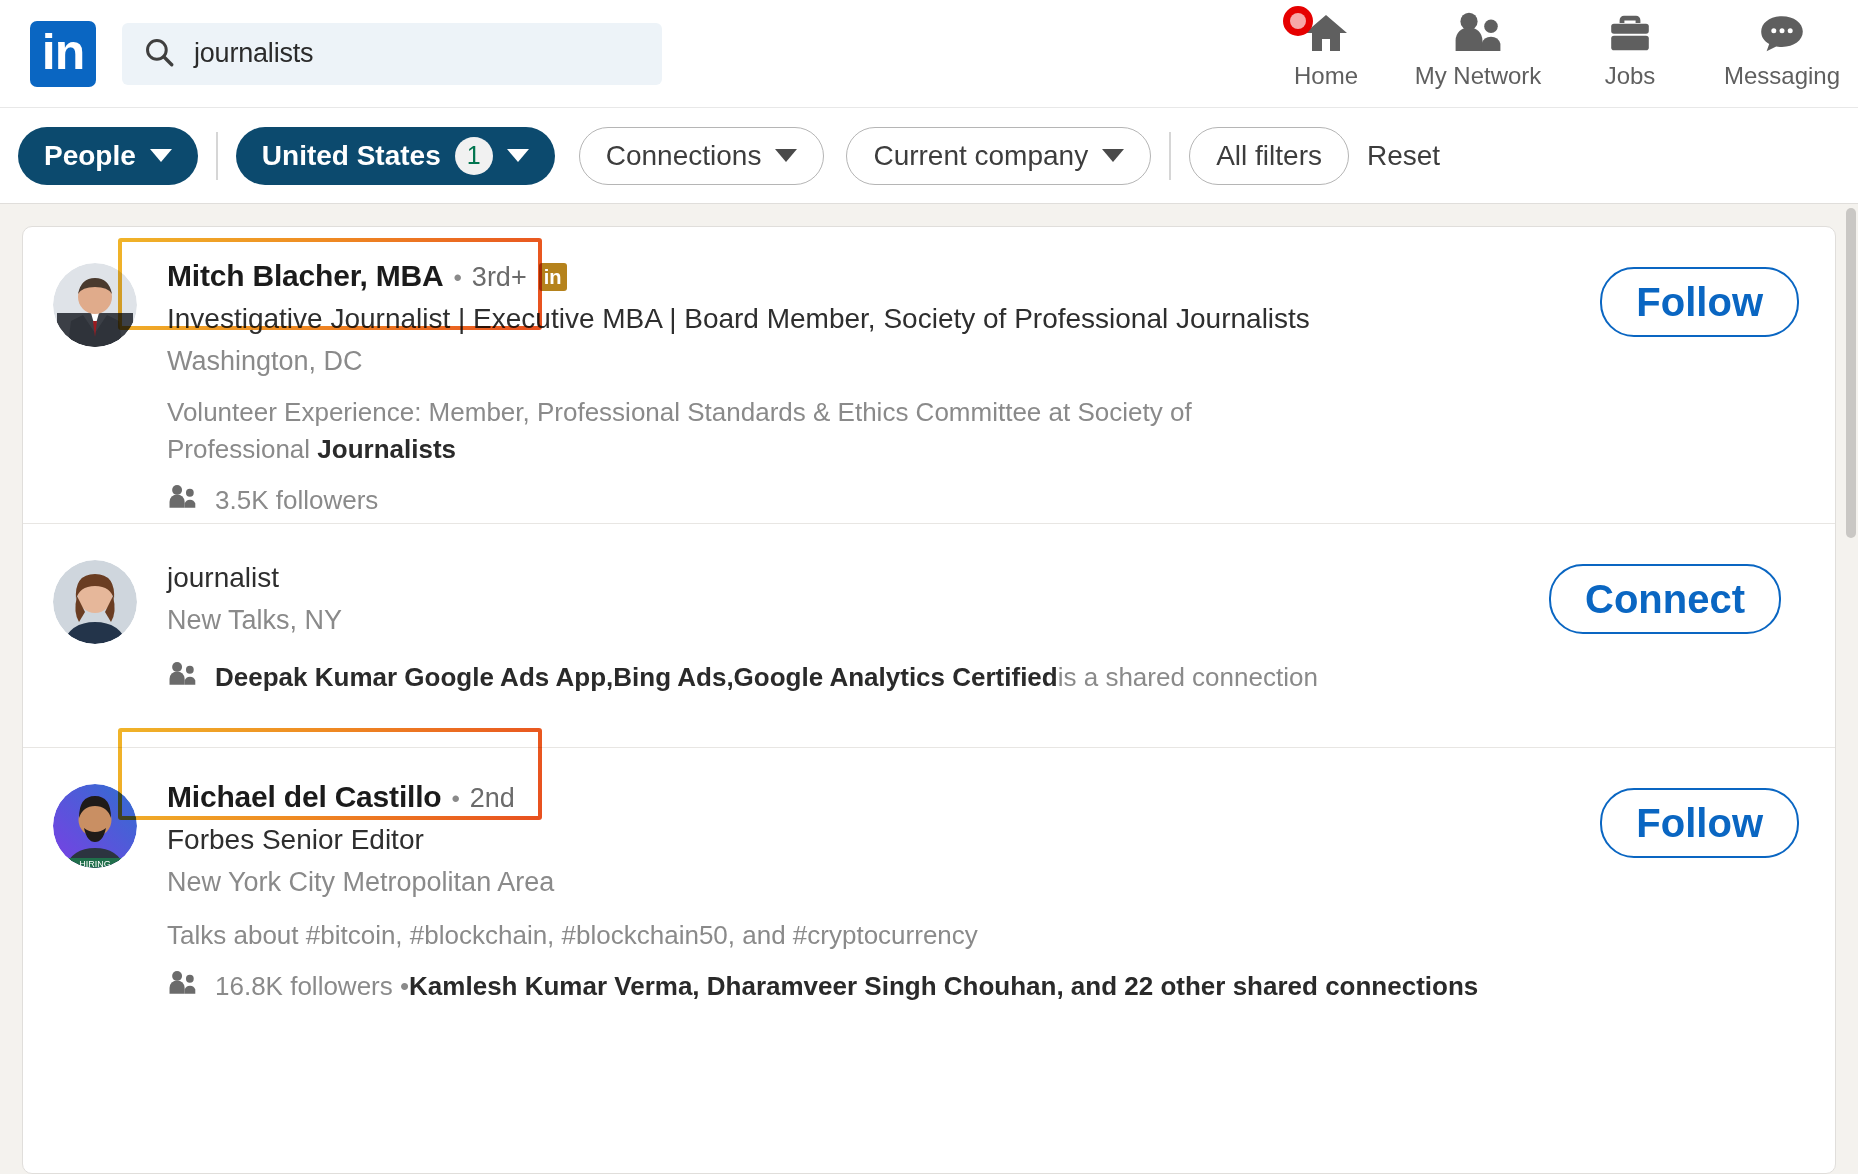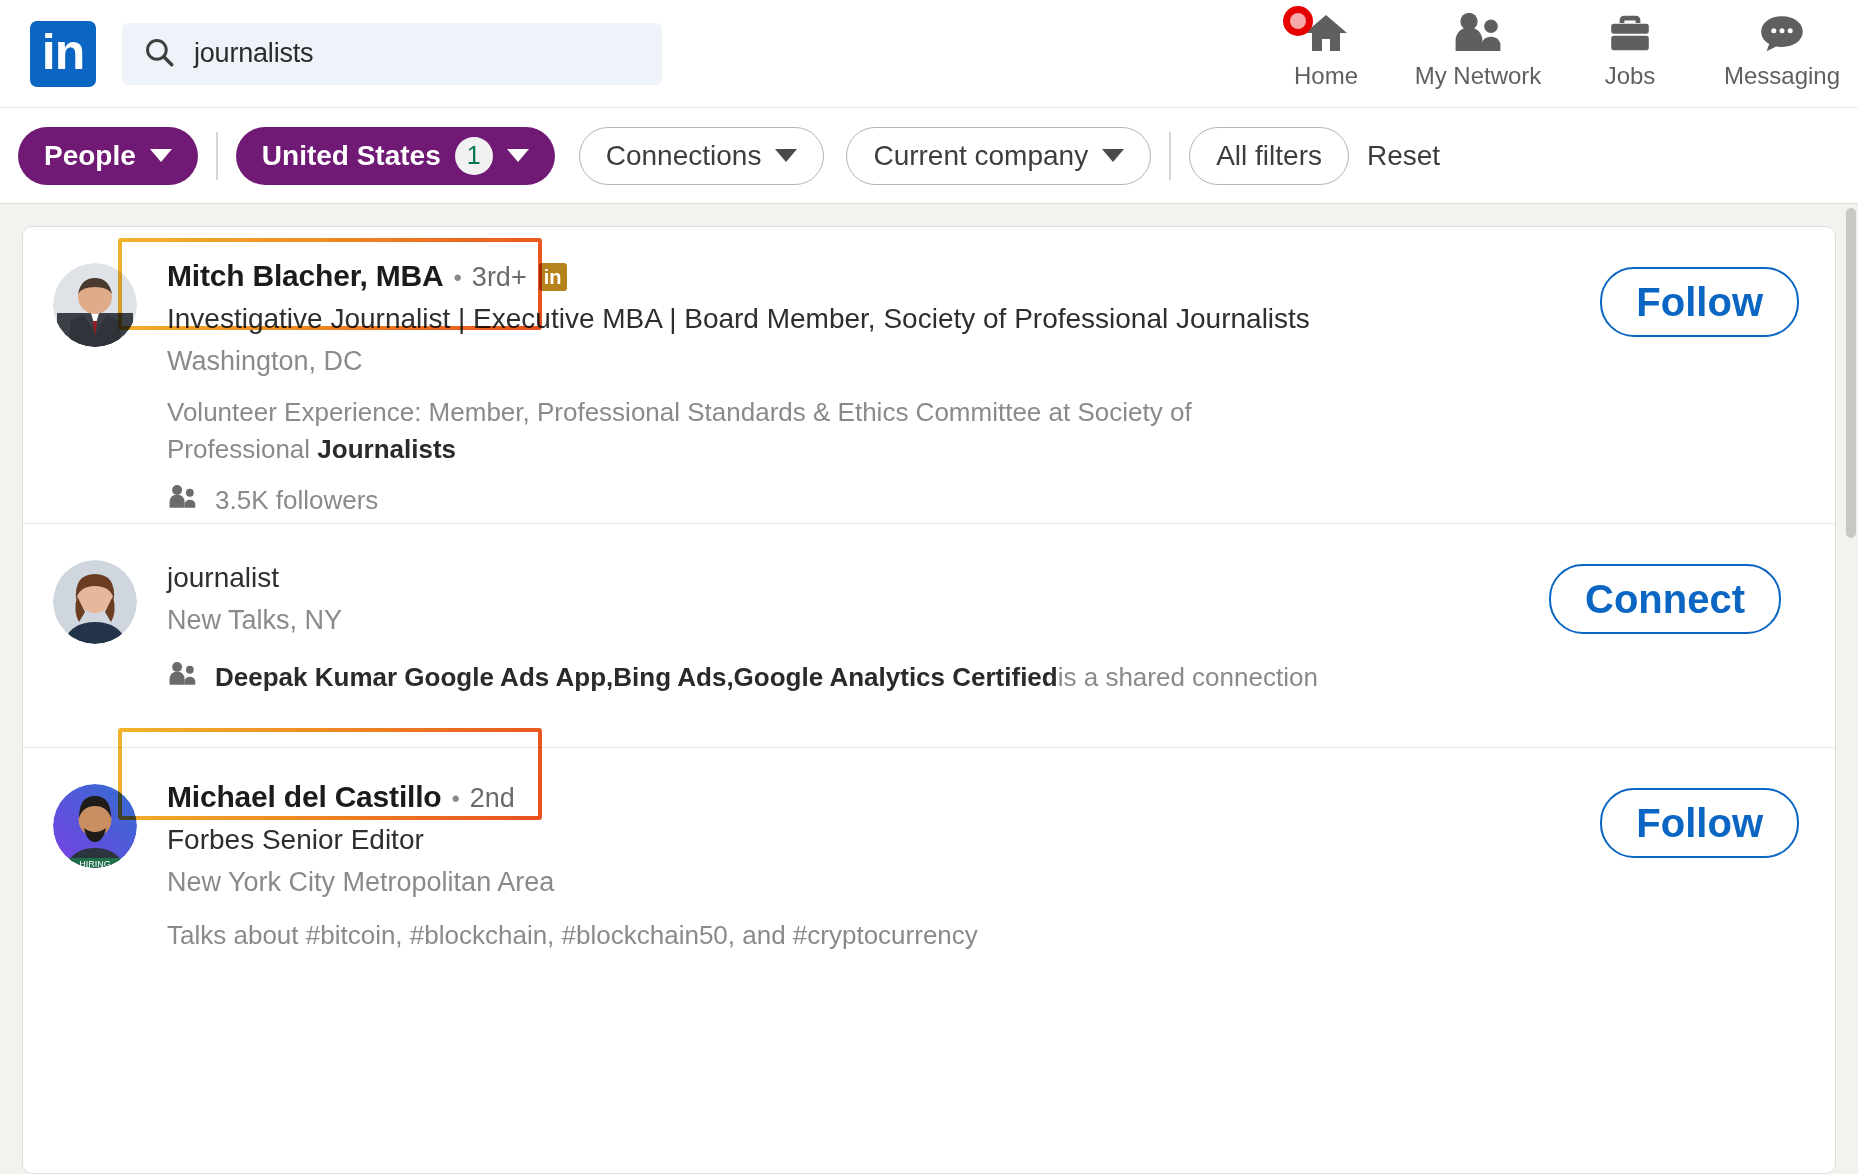--- a/index.html
+++ b/index.html
@@ -142,21 +142,21 @@
     cursor: pointer;
   }
   .pill .caret {
     margin-left: 14px;
     display: inline-block;
     width: 0; height: 0;
     border-left: 11px solid transparent;
     border-right: 11px solid transparent;
   }
   .pill-green {
-    background: #701a75;
+    background: #0c4a6e;
     color: #ffffff;
     font-weight: 700;
     text-align: center;
   }
   .pill-green .caret { border-top: 13px solid #ffffff; }
 
   .count-badge {
     width: 38px; height: 38px;
     border-radius: 50%;
     background: #f1f1f1;
@@ -564,20 +564,33 @@
       </div>
       <div class="result-body">
         <div class="name-line">
           <span class="name-text">Michael del Castillo</span>
           <span class="dot-sep">•</span>
           <span class="degree">2nd</span>
         </div>
         <div class="headline">Forbes Senior Editor</div>
         <div class="location">New York City Metropolitan Area</div>
         <div class="summary" style="margin-top:16px"><span>Talks about #bitcoin, #blockchain, #blockchain50, and #cryptocurrency</span><b></b></div>
+        <div class="meta-line">
+          <span class="people-ico">
+            <svg width="32" height="26" viewBox="0 0 26 22" fill="#6b6b6b">
+              <circle cx="8" cy="5" r="4.2"></circle>
+              <path d="M1.6 20 v-4.8 a6.4 6.4 0 0 1 12.8 0 V20 Z"></path>
+              <circle cx="18.8" cy="7.4" r="3.3"></circle>
+              <path d="M14.4 20 v-3.4 a4.7 4.7 0 0 1 9 0 V20 Z"></path>
+            </svg>
+          </span>
+          <span>16.8K followers • </span>
+            <b>Kamlesh Kumar Verma, Dharamveer Singh Chouhan, and 22 other shared connections</b>
+            <span></span>
+        </div>
       </div>
       <div class="action-btn" style="right:36px; top:40px;">Follow</div>
     </div>
 
   </div>
 
   <div class="hl-box" style="left:118px; top:34px; width:424px; height:92px;"></div>
   <div class="hl-box" style="left:118px; top:524px; width:424px; height:92px;"></div>
 
   <div class="scroll-track"></div>

